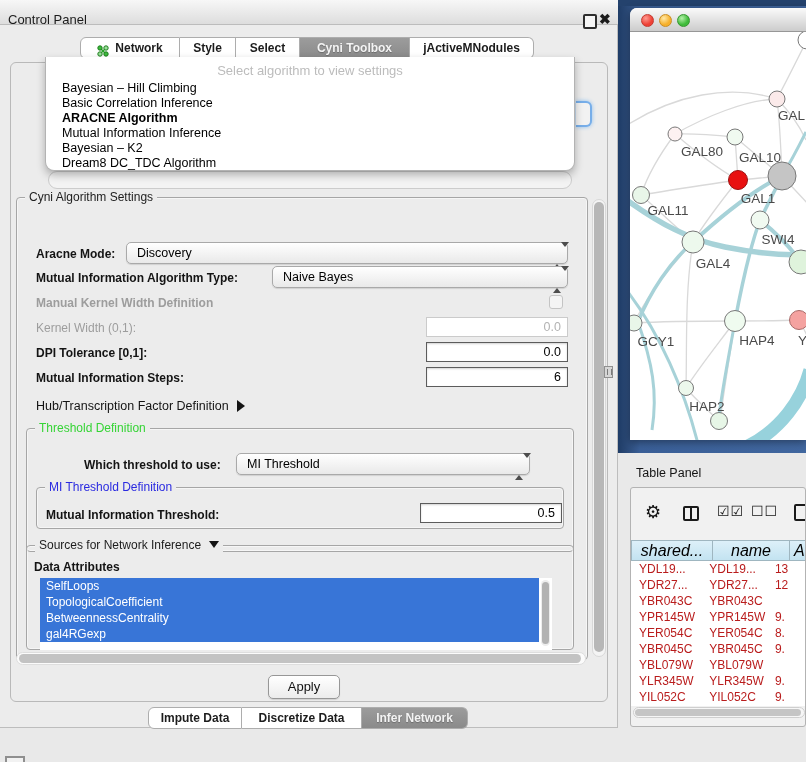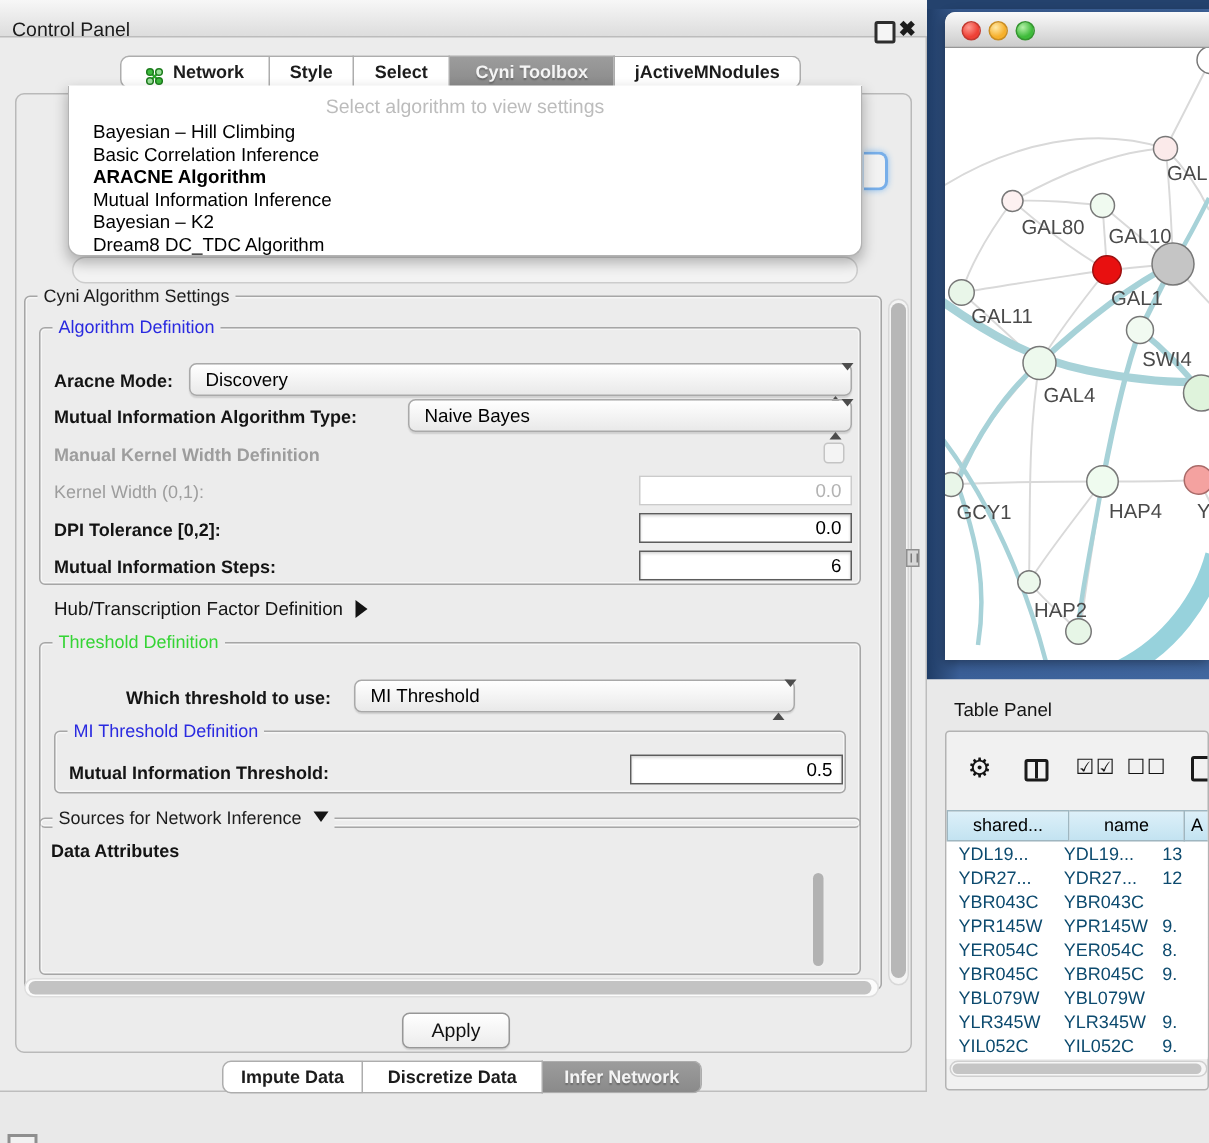--- a/index.html
+++ b/index.html
@@ -80,24 +80,24 @@
   .tp-toolbar-icon{top:18px;color:#141414;}
   #gear-icon{left:14px;font-size:18px;top:13px;}
   #col-icon{left:52px;width:16px;height:15px;border:2px solid #1a1a1a;border-radius:2px;box-sizing:border-box;}
   #col-icon::after{content:"";position:absolute;left:5px;top:0;width:2px;height:11px;background:#1a1a1a;}
   #checks-on{left:86px;font-size:14px;letter-spacing:1px;top:15px;}
   #checks-off{left:120px;font-size:14px;letter-spacing:1px;top:15px;}
   #partial-icon{left:163px;width:18px;height:17px;border:2px solid #1a1a1a;border-radius:2px;box-sizing:border-box;top:16px;}
   #tp-table{left:0px;top:52px;width:200px;}
   .th-row{display:flex;height:21px;}
   .th{background:linear-gradient(#ddf0f9,#c3e3f1);border:1px solid #9fb6c0;border-left:none;box-sizing:border-box;
-      font-size:12px;text-align:center;line-height:19px;color:#000;}
+      font-size:16px;text-align:center;line-height:19px;color:#000;font-style:italic;}
   .th:first-child{border-left:1px solid #9fb6c0;}
   .td-row{display:flex;height:16px;background:#ffffff;}
-  .td{font-size:12px;line-height:16px;color:#0c4a6e;box-sizing:border-box;white-space:nowrap;overflow:hidden;}
+  .td{font-size:12px;line-height:16px;color:#b91c1c;box-sizing:border-box;white-space:nowrap;overflow:hidden;}
   #tp-rows{background:#ffffff;width:176px;height:145px;overflow:hidden;}
   #tp-hscroll{left:2px;top:219px;width:172px;height:11px;background:#f6f6f6;border:1px solid #cfcfcf;border-radius:6px;box-sizing:border-box;}
   #tp-hthumb{left:4px;top:221px;width:166px;height:7px;background:#c5c5c5;border-radius:4px;}
   
   #splitter-grip{left:604px;top:366px;width:9px;height:12px;background:#d6d6d6;border:1px solid #8f8f8f;box-sizing:border-box;}
   #splitter-grip::after{content:"";position:absolute;left:2px;top:2px;width:3px;height:6px;border-left:1px solid #7a7a7a;border-right:1px solid #7a7a7a;}
   #top-tick{left:7px;top:0;width:2px;height:5px;background:#a9a9a9;}
   #bottom-frag{left:5px;top:756px;width:20px;height:12px;border:2px solid #8f8f8f;background:#f2f2f2;box-sizing:border-box;}
   
   .net-icon{width:13px;height:12px;display:inline-block;position:relative;}
@@ -146,43 +146,40 @@
   <div class="abs" id="inner-panel"></div>
 
   <div class="abs" id="ghost-combo"></div>
 
   <div class="abs" id="focus-sliver"></div>
 
   <div class="abs groupbox" style="left:16px;top:197px;width:572px;height:463px;">
     <span class="grouplabel" style="color:#1d1d1d;">Cyni Algorithm Settings</span>
   </div>
 
-  <div class="abs groupbox" style="left:26px;top:218px;width:548px;height:172px;">
-    <span class="grouplabel" style="color:#2a2ae0;">Algorithm Definition</span>
-  </div>
 
   <div class="abs lbl b" style="left:36px;top:247px;">Aracne Mode:</div>
   <div class="abs combo" style="left:126px;top:242px;width:442px;">
     <span class="val">Discovery</span>
     <span class="stepper"><span class="up"></span><span class="dn"></span></span>
   </div>
 
   <div class="abs lbl b" style="left:36px;top:271px;">Mutual Information Algorithm Type:</div>
   <div class="abs combo" style="left:272px;top:266px;width:296px;">
     <span class="val">Naive Bayes</span>
     <span class="stepper"><span class="up"></span><span class="dn"></span></span>
   </div>
 
   <div class="abs lbl b dis" style="left:36px;top:296px;">Manual Kernel Width Definition</div>
   <div class="abs checkbox" style="left:549px;top:295px;"></div>
 
   <div class="abs lbl dis" style="left:36px;top:321px;">Kernel Width (0,1):</div>
   <input class="abs numfield dis" style="left: 426px; top: 317px; width: 142px;" value="0.0">
 
-  <div class="abs lbl b" style="left:36px;top:346px;">DPI Tolerance [0,2]:</div>
+  <div class="abs lbl b" style="left:36px;top:346px;">DPI Tolerance [0,1]:</div>
   <input class="abs numfield" style="left: 426px; top: 342px; width: 142px;" value="0.0">
 
   <div class="abs lbl b" style="left:36px;top:371px;">Mutual Information Steps:</div>
   <input class="abs numfield" style="left: 426px; top: 367px; width: 142px;" value="6">
 
   <div class="abs lbl" style="left:36px;top:399px;font-size:12.5px;">
     <span>Hub/Transcription Factor Definition</span><span class="tri-right"></span>
   </div>
 
   <div class="abs groupbox" style="left:26px;top:428px;width:548px;height:124px;">
@@ -199,20 +196,26 @@
     <span class="stepper"><span class="up"></span><span class="dn"></span></span>
   </div>
   <div class="abs lbl b" style="left:46px;top:508px;">Mutual Information Threshold:</div>
   <input class="abs numfield" style="left: 420px; top: 503px; width: 142px;" value="0.5">
 
   <div class="abs groupbox" style="left:26px;top:545px;width:548px;height:105px;">
     <span class="grouplabel" style="color:#1d1d1d;"><span>Sources for Network Inference</span><span class="tri-down" style="border-left-width:5px;border-right-width:5px;border-top-width:7px;"></span></span>
   </div>
   <div class="abs lbl b" style="left:34px;top:560px;">Data Attributes</div>
 
+  <div class="abs" id="attr-list">
+    <div class="attr-item">SelfLoops</div>
+    <div class="attr-item">TopologicalCoefficient</div>
+    <div class="attr-item">BetweennessCentrality</div>
+    <div class="attr-item">gal4RGexp</div>
+  </div>
   <div class="abs" id="attr-scrollbar"></div>
   <div class="abs" id="attr-thumb"></div>
 
   <div class="abs" id="v-scrollbar"></div>
   <div class="abs" id="v-thumb"></div>
   <div class="abs" id="h-scrollbar"></div>
   <div class="abs" id="h-thumb"></div>
 
   <div class="abs" id="apply-btn">Apply</div>
 

